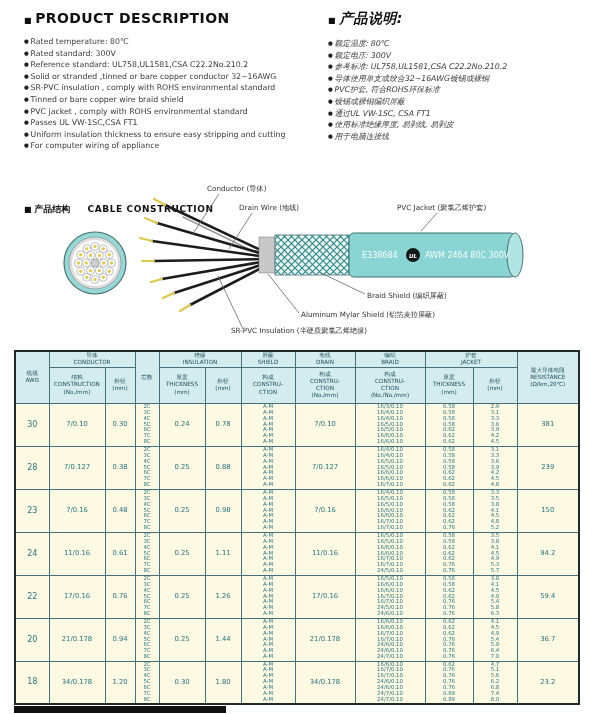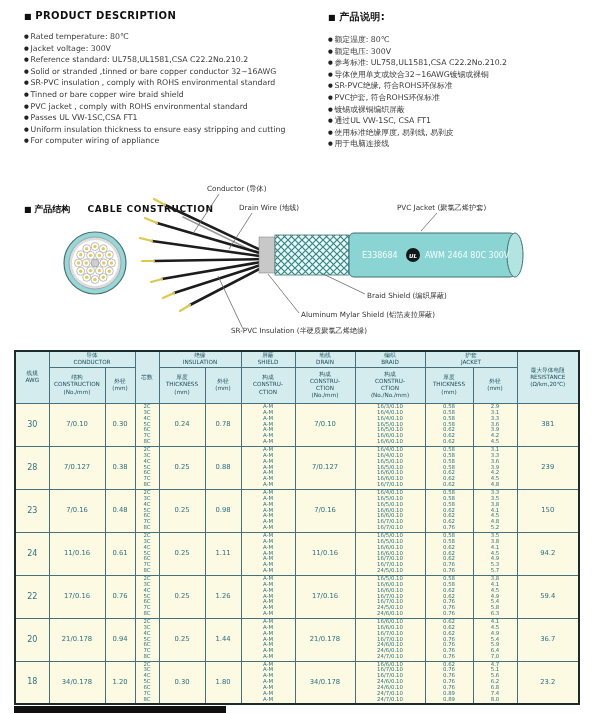--- a/index.html
+++ b/index.html
@@ -2,22 +2,22 @@
 <html><head>
 <meta charset="utf-8">
 <style>
   html,body { margin:0; padding:0; background:#ffffff; }
   body { font-family:"DejaVu Sans", sans-serif; }
   .page { position:relative; width:603px; height:714px; background:#ffffff; overflow:hidden; }
 
   
   .desc { position:absolute; top:10px; }
   .desc.en { left:24px; width:292px; }
-  .desc.cn { left:328px; width:264px; }
-  .desc h2 { margin:0 0 10px 0; font-size:10px; font-weight:bold; color:#101010; letter-spacing:.4px; white-space:nowrap; }
+  .desc.cn { left:328px; width:264px;font-style:italic; }
+  .desc h2 { margin:0 0 10px 0; font-size:14px; font-weight:bold; color:#101010; letter-spacing:.4px; white-space:nowrap; }
   .desc h2::before { content:"■ "; font-size:8px; }
   .desc ul { margin:0; padding:0; list-style:none; }
   .desc li { font-size:7.8px; line-height:11.6px; color:#3b3b3b; white-space:nowrap; }
   .desc li::before { content:"● "; font-size:5.5px; vertical-align:1px; color:#222; }
 
   
   .cons-title { position:absolute; left:24px; top:164px; font-size:9px; font-weight:bold; color:#101010; white-space:nowrap;margin-top:39px; }
   .cons-title::before { content:"■ "; font-size:8px; }
   .cons-title .en { margin-left:14px; letter-spacing:.6px; }
 
@@ -42,41 +42,40 @@
 </head>
 <body>
 
 <div class="page">
 
   <div class="desc en">
     <h2>PRODUCT  DESCRIPTION</h2>
     <ul>
 
     <li>Rated temperature: 80℃</li>
-        <li>Jacket voltage: 300V</li>
+        <li>Rated standard: 300V</li>
         <li>Reference standard: UL758,UL1581,CSA C22.2No.210.2</li>
         <li>Solid or stranded ,tinned or bare copper conductor 32~16AWG</li>
         <li>SR-PVC insulation , comply with ROHS environmental standard</li>
         <li>Tinned or bare copper wire braid shield</li>
         <li>PVC jacket , comply with ROHS environmental standard</li>
         <li>Passes UL VW-1SC,CSA FT1</li>
         <li>Uniform insulation thickness to ensure easy stripping and cutting</li>
         <li>For computer wiring of appliance</li>
       </ul>
   </div>
 
   <div class="desc cn">
     <h2>产品说明:</h2>
     <ul>
 
     <li>额定温度: 80℃</li>
         <li>额定电压: 300V</li>
         <li>参考标准: UL758,UL1581,CSA C22.2No.210.2</li>
         <li>导体使用单支或绞合32~16AWG镀锡或裸铜</li>
-        <li>SR-PVC绝缘, 符合ROHS环保标准</li>
         <li>PVC护套, 符合ROHS环保标准</li>
         <li>镀锡或裸铜编织屏蔽</li>
         <li>通过UL VW-1SC, CSA FT1</li>
         <li>使用标准绝缘厚度, 易剥线, 易剥皮</li>
         <li>用于电脑连接线</li>
       </ul>
   </div>
 
   <div class="cons-title">
     <span class="cn">产品结构</span>

